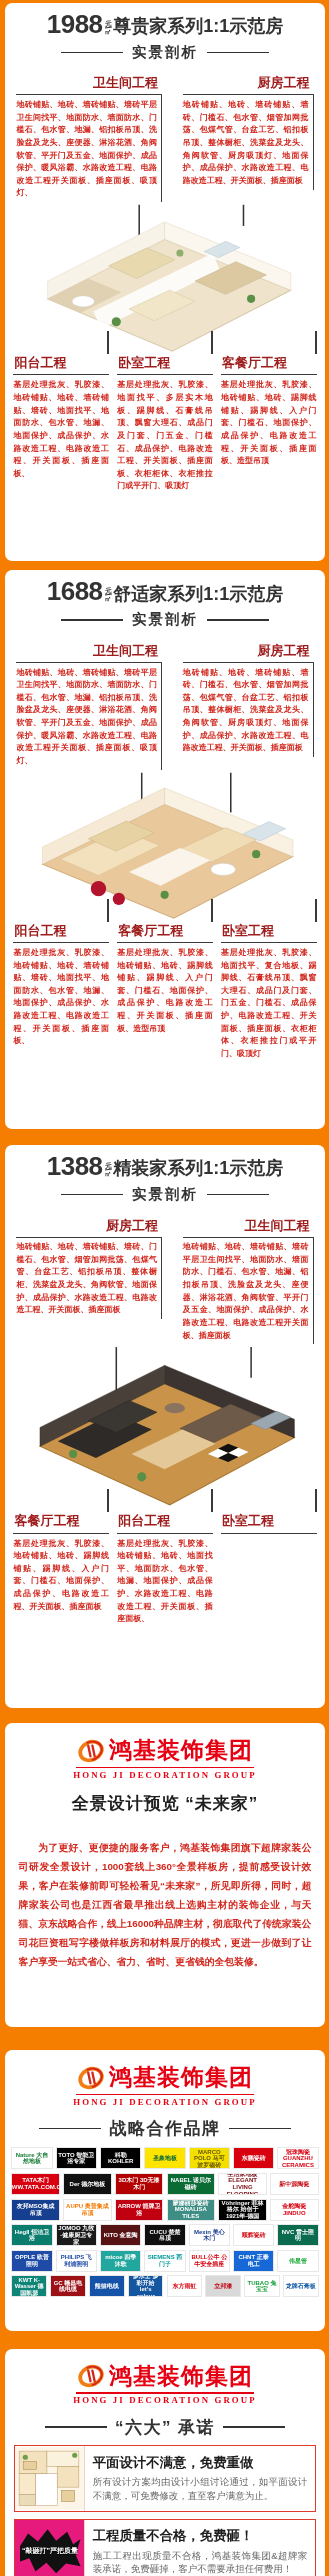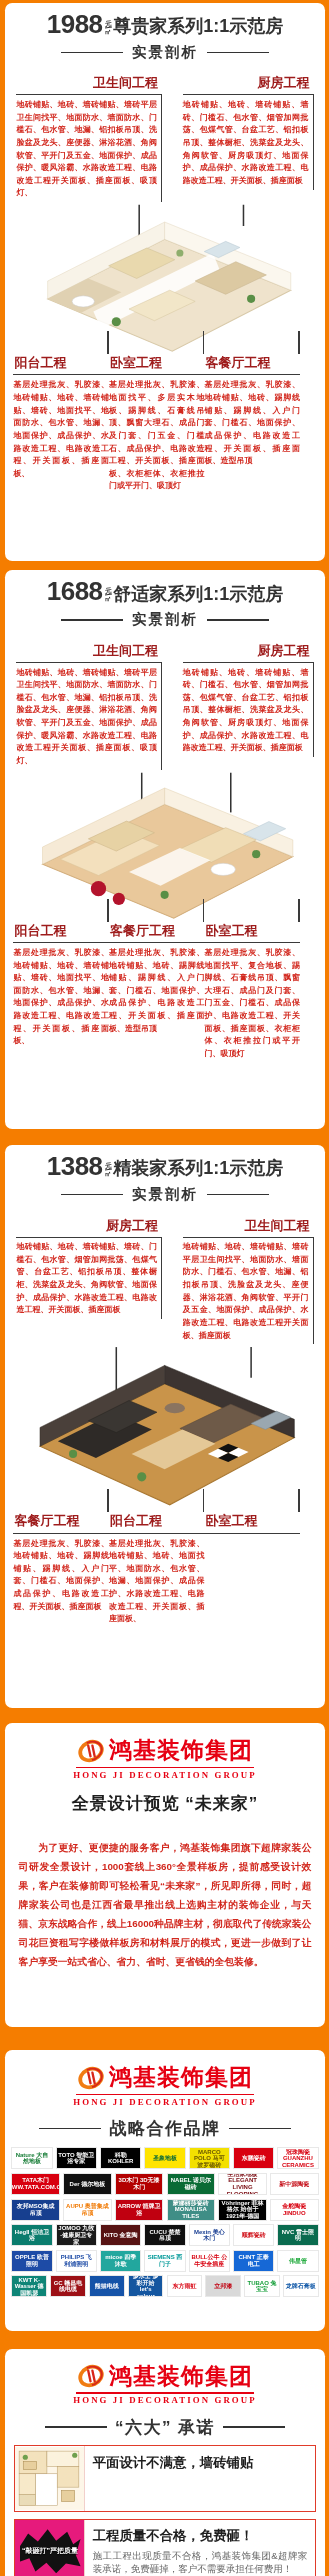--- a/index.html
+++ b/index.html
@@ -25,21 +25,21 @@
   .hline{width:62px;height:1.5px;background:#333;}
   .toprow{display:flex;justify-content:space-between;padding:0 11.3px;margin-top:12.4px;}
   .tcol-l{width:49%;}
   .tcol-r{width:44%;}
   .slabel{font-size:13px;font-weight:bold;color:#9e1c1c;text-align:right;padding:0 4.1px 2.1px 0;border-bottom:1.5px solid #3a3a3a;font-family:Liberation Mono, monospace;}
   .tcol-l .sitems,.tcol-r .sitems{border-right:1.5px solid #3a3a3a;}
   .sitems{color:#d2281e;font-size:8px;font-weight:bold;line-height:1.58;padding:3.6px 4.1px 2.1px 0;text-align:justify;}
   .plan{height:149px;margin:2.1px 7.2px 0;}
   .plan svg{width:100%;height:100%;display:block;}
   .plan-tall{height:165px;}
-  .botrow{display:flex;padding:1px 8.2px 0;}
+  .botrow{display:flex;justify-content:space-between;padding:1px 8.2px 0;}
   .bcol{width:31.5%;position:relative;}
   .bcol .slabel{text-align:left;padding-left:1px;position:relative;}
   .bcol .slabel::after{content:"";position:absolute;right:0;top:-23px;width:1.5px;height:23px;background:#3a3a3a;}
   .bcol .sitems{border:none;padding:4.1px 0 0;}
   
   .logo-block{text-align:center;padding-top:13.4px;}
   .logo-line{display:flex;justify-content:center;align-items:center;gap:4.1px;}
   .logo-icon{width:28px;height:28px;flex:none;}
   .logo-cn{font-size:23px;font-weight:bold;color:#e60012;letter-spacing:1px;line-height:1;}
   .logo-underline{width:178px;height:1.5px;background:#e60012;margin:2.1px auto 1.5px;}
@@ -370,21 +370,22 @@
           <rect x="40" y="52" width="42" height="62" fill="#fff" stroke="#b89c6a"></rect>
           <rect x="82" y="38" width="42" height="40" fill="#f3e2bd" stroke="#b89c6a"></rect>
           <rect x="8" y="92" width="32" height="22" fill="#eadcb8" stroke="#b89c6a"></rect>
           <circle cx="20" cy="20" r="5" fill="#6fa04e"></circle>
           <circle cx="116" cy="16" r="5" fill="#6fa04e"></circle>
           <rect x="16" y="28" width="26" height="16" fill="#e7cf9e" stroke="#a8894f"></rect>
           <rect x="90" y="84" width="26" height="22" fill="#e7cf9e" stroke="#a8894f"></rect>
         </svg>
       </div>
       <div class="ptext">
-        <div class="ptitle">平面设计不满意，墙砖铺贴</div>
+        <div class="ptitle">平面设计不满意，免费重做</div>
+        <div class="pdesc">所有设计方案均由设计小组讨论通过，如平面设计不满意，可免费修改，直至客户满意为止。</div>
       </div>
     </div>
 
     <div class="promise">
       <div class="pimg pink-img">
         <div class="pink-burst"></div>
         <span class="pink-cap">“敲砸打”严把质量</span>
       </div>
       <div class="ptext">
         <div class="ptitle">工程质量不合格，免费砸！</div>

